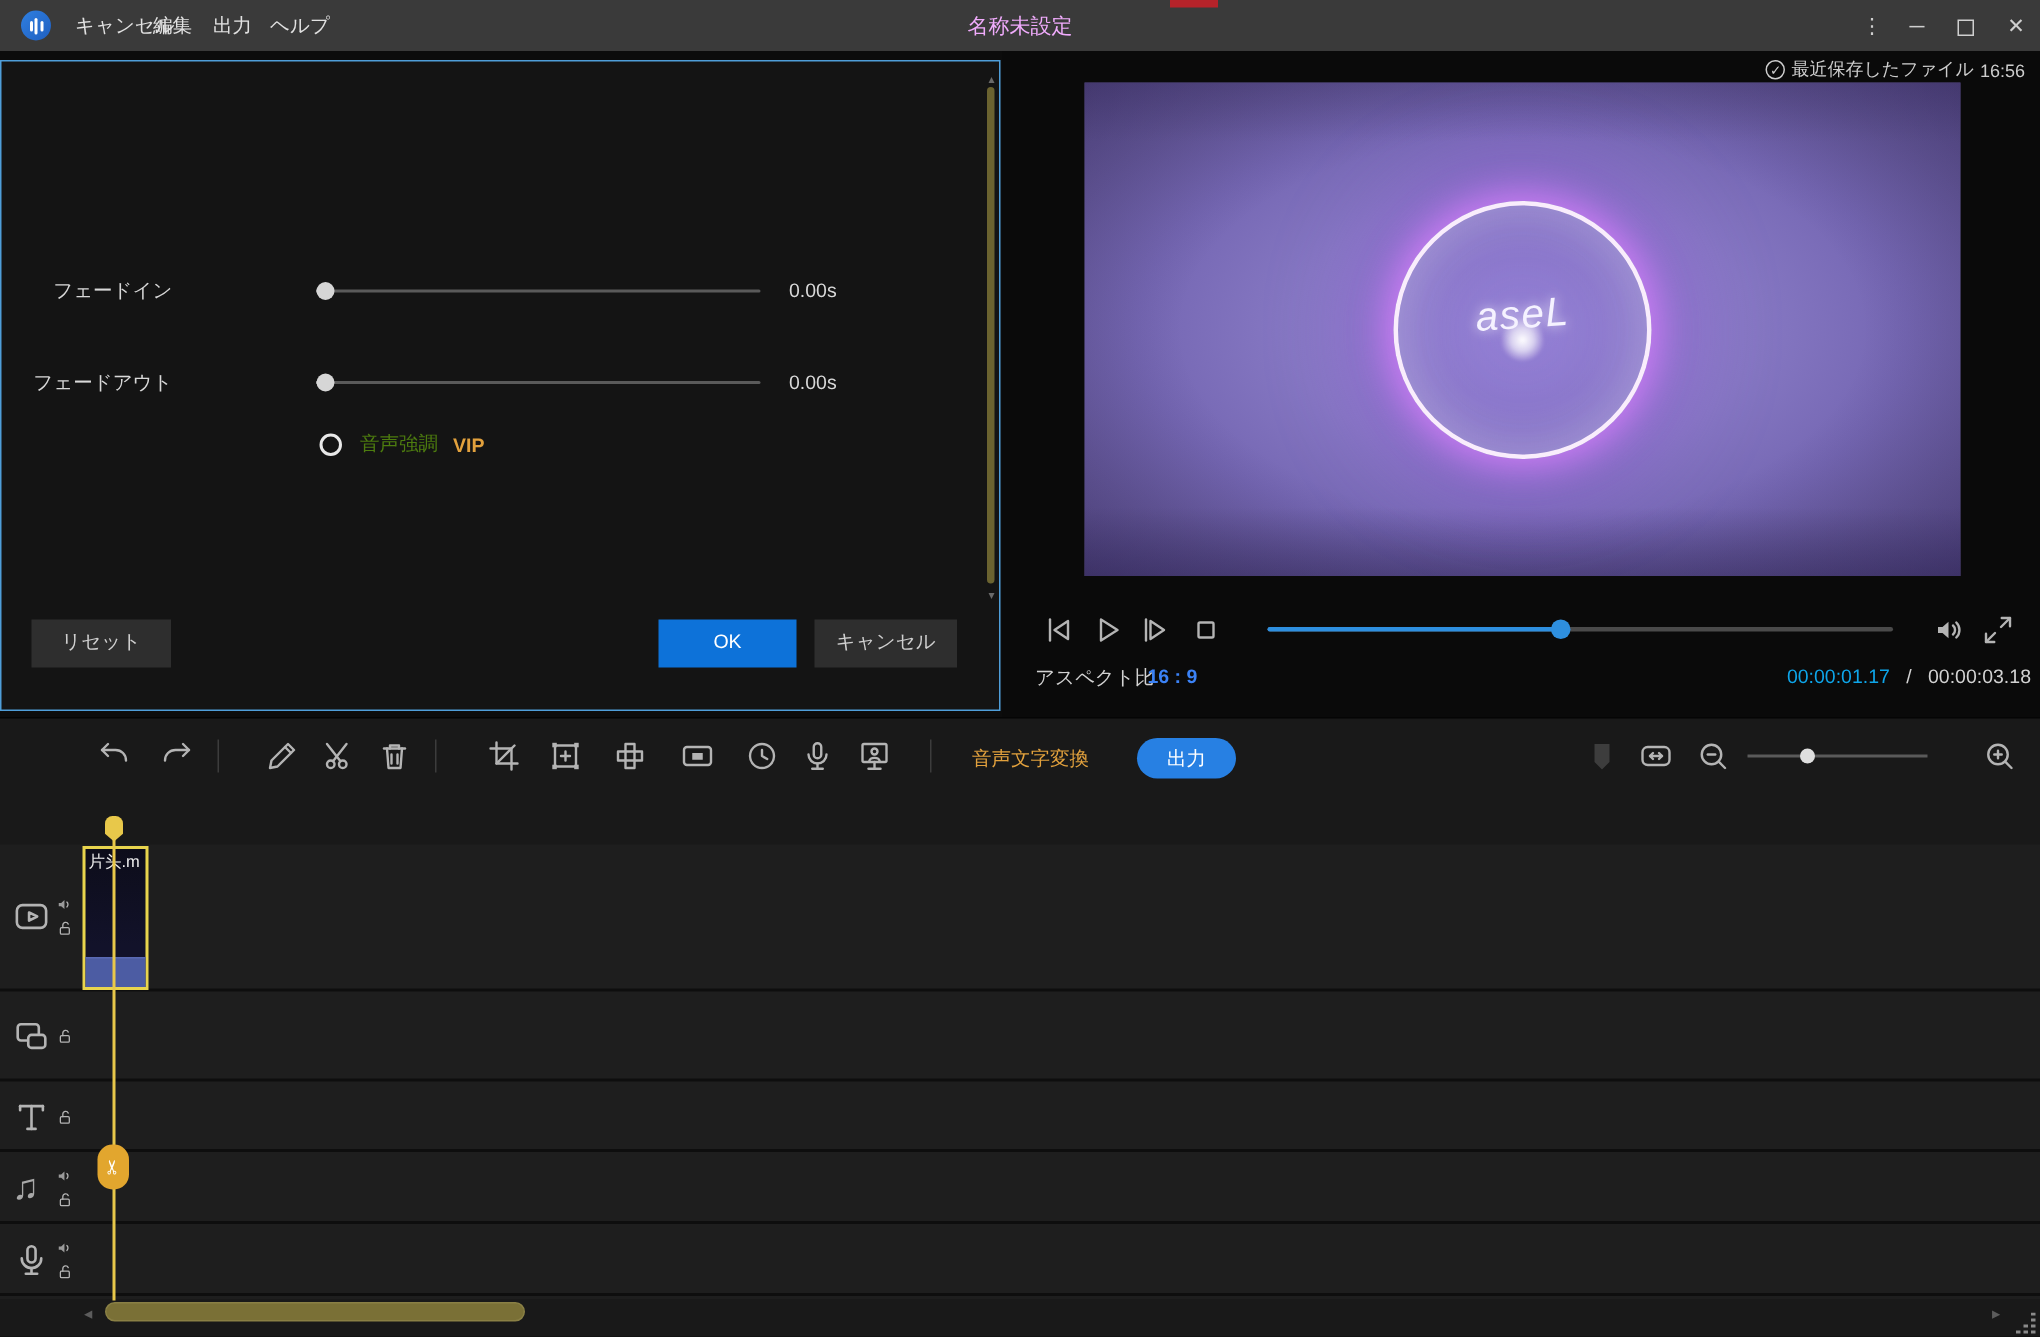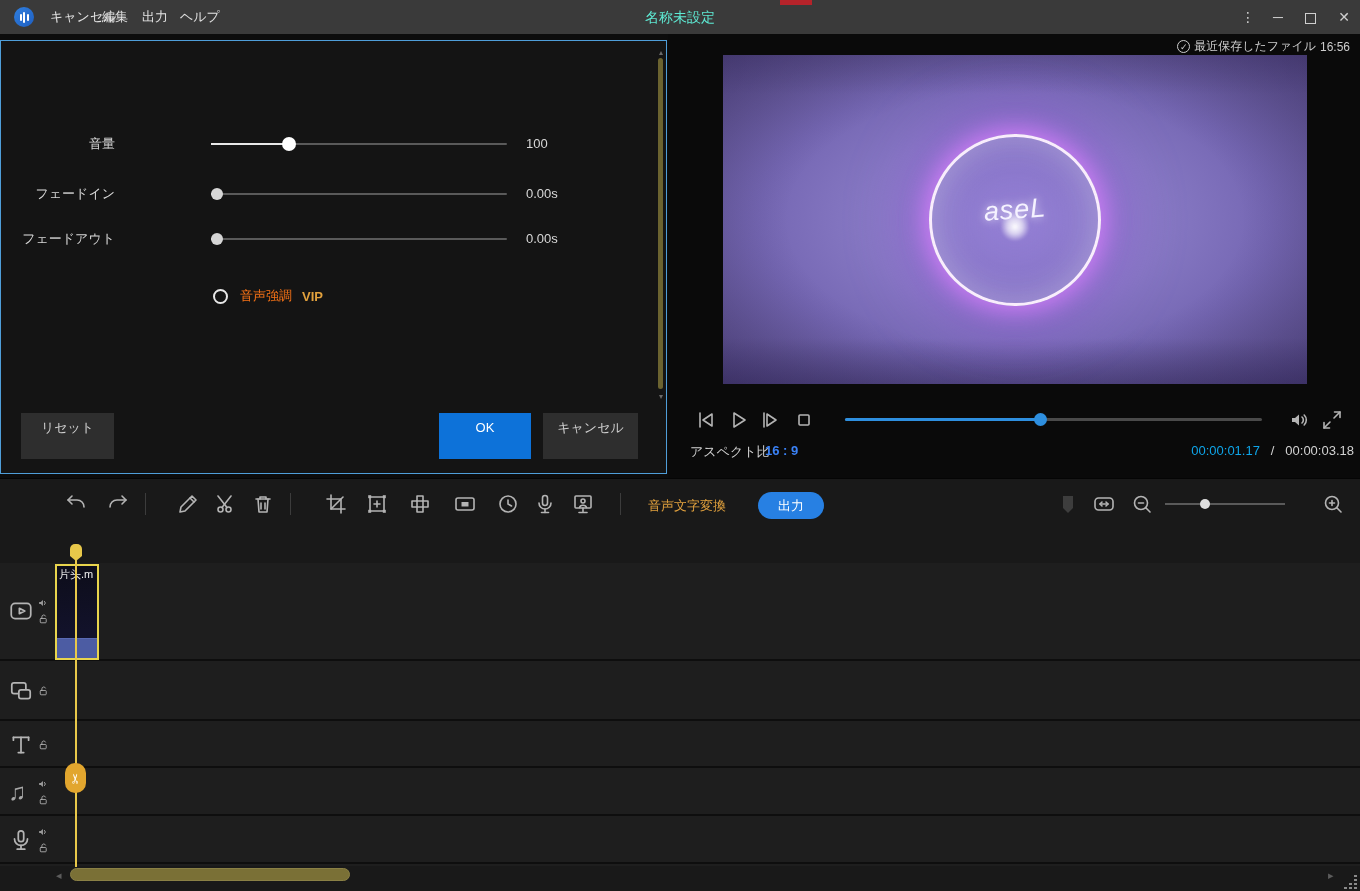--- a/index.html
+++ b/index.html
@@ -5,43 +5,43 @@
   * { margin:0; padding:0; box-sizing:border-box; }
   html,body { width:1360px; height:891px; overflow:hidden; background:#0c0c0c;
     font-family:"Liberation Sans","DejaVu Sans",sans-serif; }
 
   
   .titlebar { position:absolute; left:0; top:0; width:1360px; height:34px; background:#3a3a3a; z-index:30; }
   .app-logo { position:absolute; left:14px; top:7px; width:20px; height:20px; border-radius:50%;
     background:linear-gradient(135deg,#2f7fe0,#1f5fc0); display:flex; align-items:center; justify-content:center; gap:1.5px; }
   .app-logo i { display:block; width:2px; background:#fff; border-radius:1px; }
   .menu-item { position:absolute; top:0; height:34px; line-height:34px; color:#e2e2e2; font-size:13px; padding:0 6px; }
-  .win-title { position:absolute; left:0; right:0; top:0; height:36px; line-height:34px; text-align:center; color:#5eead4; font-size:14px; }
+  .win-title { position:absolute; left:0; right:0; top:0; height:36px; line-height:34px; text-align:center; color:#f0abfc; font-size:14px; }
   .red-notch { position:absolute; left:780px; top:0; width:32px; height:5px; background:#b5232a; }
   .winbtn { position:absolute; top:0; width:30px; height:34px; color:#cfcfcf; font-size:14px; text-align:center; line-height:34px; }
   .max-box { display:inline-block; width:11px; height:11px; border:1.5px solid #cfcfcf; vertical-align:middle; }
 
   
   .left-panel { position:absolute; left:0; top:40px; width:667px; height:434px; background:#141414;
     border:1px solid #4f9ed9; z-index:10; }
   .tab-row { position:absolute; left:104px; top:20px; display:flex; }
   .tab { width:150px; height:29px; line-height:27px; text-align:center; font-size:13px;
     background:#2b2b2b; color:#848484; border:1px solid #242424; }
   .tab.active { background:#10151b; color:#4f9ed9; border:1px solid #4f9ed9; }
   .slider-row { position:absolute; left:0; height:20px; width:600px; }
   .slider-label { position:absolute; right:486px; top:0; width:170px; text-align:right; color:#d8d8d8; font-size:13px; line-height:20px; }
   .slider-track { position:absolute; left:210px; top:9px; width:296px; height:2px; background:#5a5a5a; border-radius:1px; }
   .slider-fill { position:absolute; left:0; top:0; height:2px; background:#e8e8e8; }
   .slider-thumb { position:absolute; top:-5px; width:12px; height:12px; margin-left:-6px; border-radius:50%; background:#d6d6d6; }
   .slider-value { position:absolute; left:525px; top:0; color:#d8d8d8; font-size:13px; line-height:20px; }
   .radio-row { position:absolute; left:212px; top:246px; height:18px; display:flex; align-items:center; }
   .radio-circle { width:15px; height:15px; border-radius:50%; border:2px solid #e8e8e8; background:transparent; }
-  .radio-label { margin-left:12px; color:#f97316; font-size:13px; }
+  .radio-label { margin-left:12px; color:#4d7c0f; font-size:13px; }
   .vip-badge { margin-left:10px; color:#e2a13d; font-size:13px; font-weight:bold; }
-  .panel-btn { position:absolute; top:372px; height:46px; text-align:center; font-size:13px; line-height:30px; color:#cfcfcf; background:#2e2e2e; }
+  .panel-btn { position:absolute; top:372px; height:32px; text-align:center; font-size:13px; line-height:30px; color:#cfcfcf; background:#2e2e2e; }
   .panel-btn.primary { background:#0d72d9; color:#fff; }
   .panel-scroll { position:absolute; left:656px; top:8px; width:8px; height:392px; }
   .panel-scroll .thumb { position:absolute; left:1px; top:9px; width:5px; height:331px; background:#6b6330; border-radius:3px; }
   .panel-scroll .arr { position:absolute; left:0; width:8px; height:8px; color:#6a6a6a; font-size:8px; line-height:8px; text-align:center; }
 
   
   .preview-panel { position:absolute; left:668px; top:34px; width:692px; height:444px; background:#0a0a0a; }
   .saved-notice { position:absolute; top:4px; right:10px; color:#cdcdcd; font-size:12px; display:flex; align-items:center; gap:4px; }
   .check-circle { display:inline-block; width:13px; height:13px; border:1px solid #cdcdcd; border-radius:50%;
     font-size:9px; line-height:12px; text-align:center; }
@@ -131,39 +131,31 @@
   <div class="win-title">名称未設定</div>
   <div class="red-notch"></div>
   <div class="winbtn" style="left:1233px">⋮</div>
   <div class="winbtn" style="left:1263px">─</div>
   <div class="winbtn" style="left:1295px"><span class="max-box"></span></div>
   <div class="winbtn" style="left:1329px">✕</div>
 </div>
 
 <div class="left-panel">
 
-  <div class="slider-row" style="top:93px">
-    <div class="slider-label">音量</div>
-    <div class="slider-track">
-      <div class="slider-fill" style="width: 26%;"></div>
-      <div class="slider-thumb" style="width: 14px; height: 14px; top: -6px; background: rgb(255, 255, 255); left: 26%;"></div>
-    </div>
-    <div class="slider-value">100</div>
-  </div>
 
   <div class="slider-row" style="top:143px">
     <div class="slider-label">フェードイン</div>
     <div class="slider-track">
       <div class="slider-fill" style="width: 2%;"></div>
       <div class="slider-thumb" style="left: 2%;"></div>
     </div>
     <div class="slider-value">0.00s</div>
   </div>
 
-  <div class="slider-row" style="top:188px">
+  <div class="slider-row" style="top:204px">
     <div class="slider-label">フェードアウト</div>
     <div class="slider-track">
       <div class="slider-fill" style="width: 2%;"></div>
       <div class="slider-thumb" style="left: 2%;"></div>
     </div>
     <div class="slider-value">0.00s</div>
   </div>
 
   <div class="radio-row">
     <div class="radio-circle"></div>

